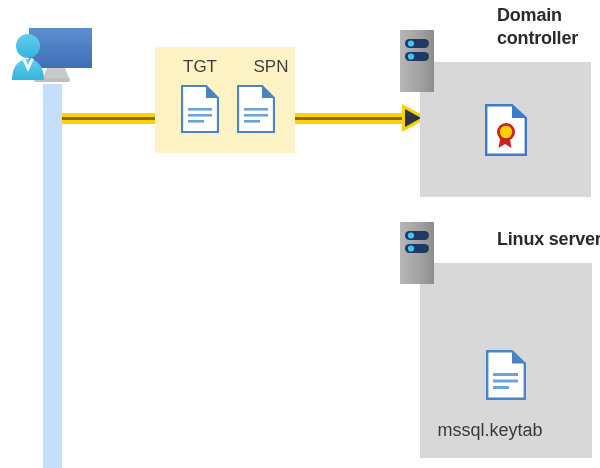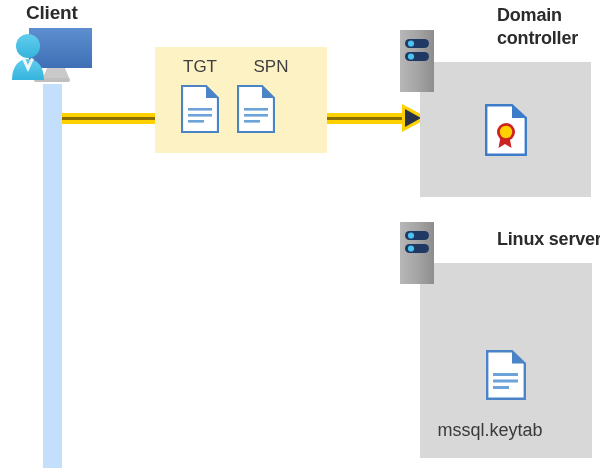--- a/index.html
+++ b/index.html
@@ -24,21 +24,21 @@
     left:26px;top:2px;width:120px;
     font-size:19px;font-weight:bold;color:#2b2b2b;
     letter-spacing:-0.2px;
   }
 
   
   .client-icon{left:4px;top:24px;width:96px;height:66px;}
 
   
   .msgbox{
-    left:155px;top:47px;width:172px;height:106px;
+    left:155px;top:47px;width:140px;height:106px;
     background:#fdf2c4;
   }
   .msg-title{
     position:absolute;top:10px;
     font-size:17px;color:#404040;
     text-align:center;width:56px;
     font-family:"Liberation Sans", sans-serif;
   }
   .msg-title.tgt{left:17px;}
   .msg-title.spn{left:88px;}
@@ -87,21 +87,20 @@
     text-align:center;font-size:18px;color:#3a3a3a;
   }
 </style>
 </head>
 <body>
 
 <div id="stage">
 
   <div class="abs lifeline"></div>
 
-  <div class="abs client-label">Client</div>
 
   <div class="abs client-icon">
     <svg width="96" height="66" viewBox="0 0 96 66" xmlns="http://www.w3.org/2000/svg">
 
       <path d="M44 42 h16 l6 14 h-28 z" fill="#c9c9c9"></path>
       <rect x="30" y="54" width="36" height="4" rx="2" fill="#bfbfbf"></rect>
 
       <defs>
         <linearGradient id="mongrad" x1="0" y1="0" x2="0" y2="1">
           <stop offset="0%" stop-color="#5d8fd0"></stop>

